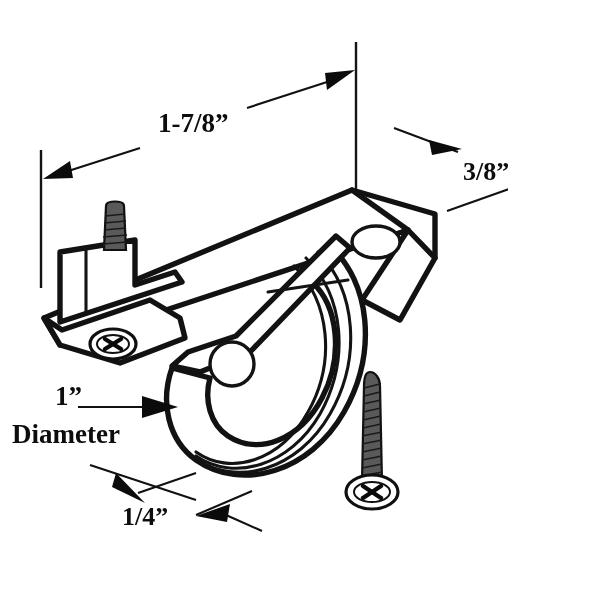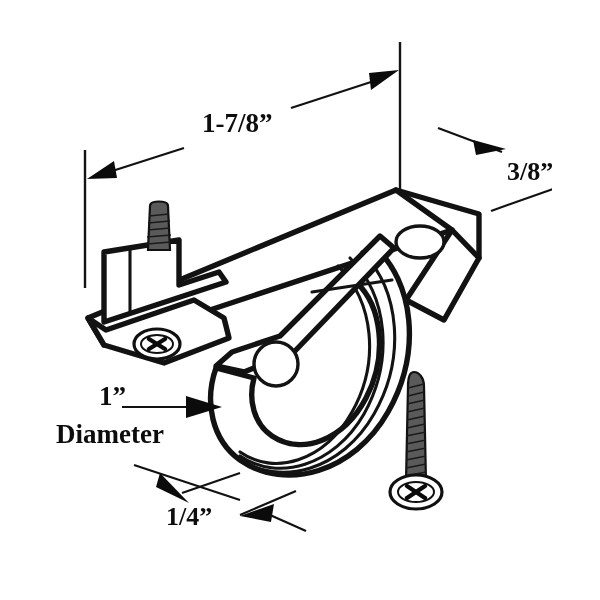--- a/index.html
+++ b/index.html
@@ -8,21 +8,20 @@
     padding: 0;
     background: #ffffff;
   }
   #canvas-wrap {
     position: relative;
     width: 508px;
     height: 600px;
     background: #ffffff;
     overflow: hidden;
     font-family: "Liberation Serif", serif;
-    margin-left: 44px;
   }
   svg#drawing {
     position: absolute;
     top: 0;
     left: 0;
     width: 600px;
     height: 600px;
     display: block;
   }
   .dim-label {

